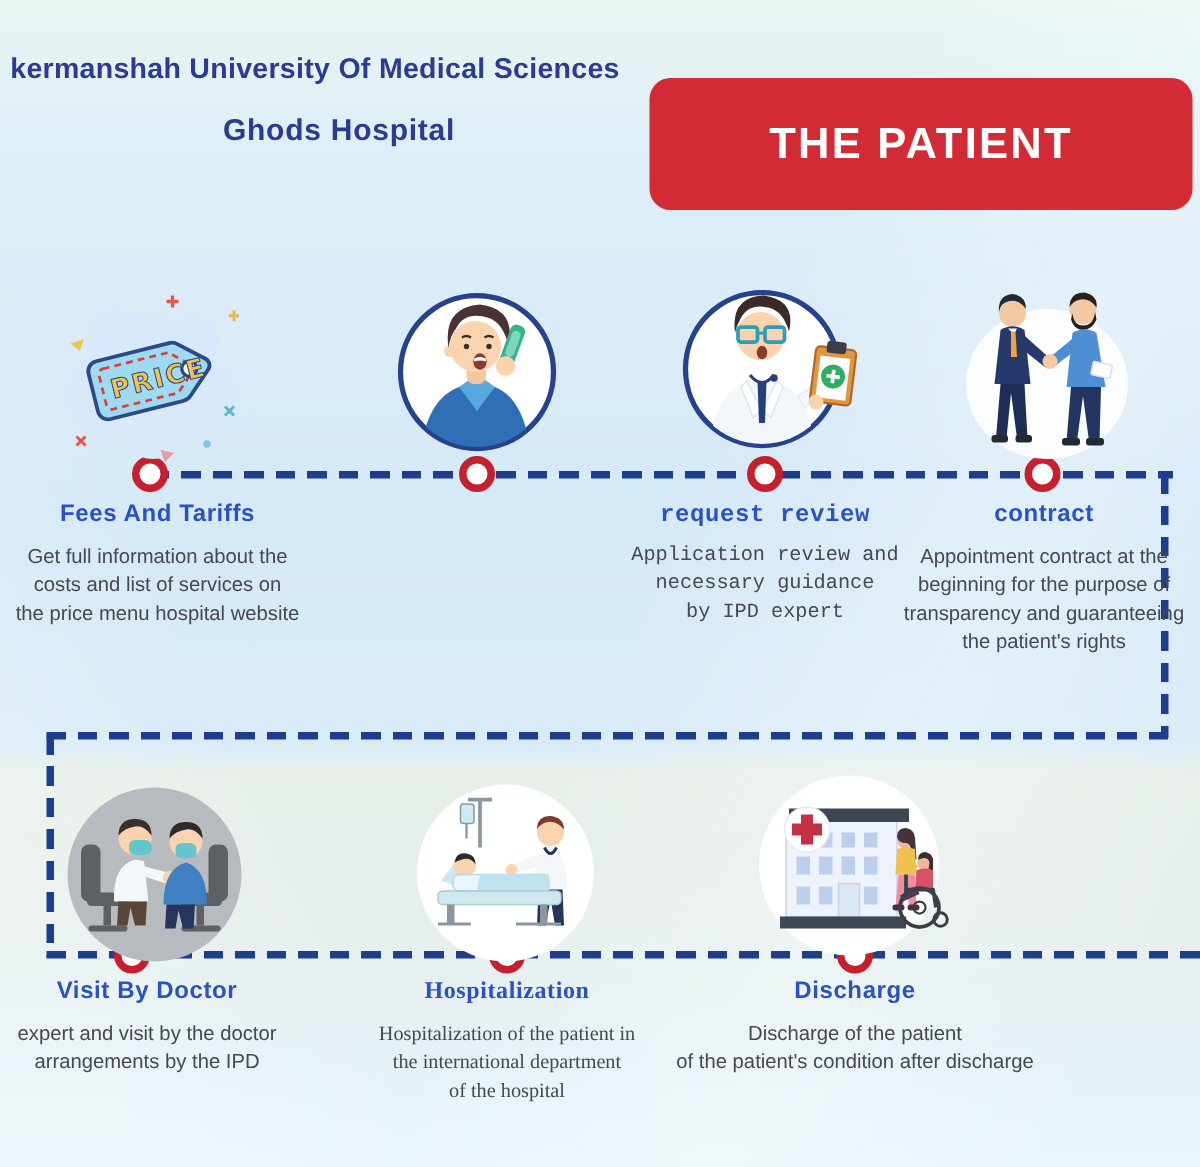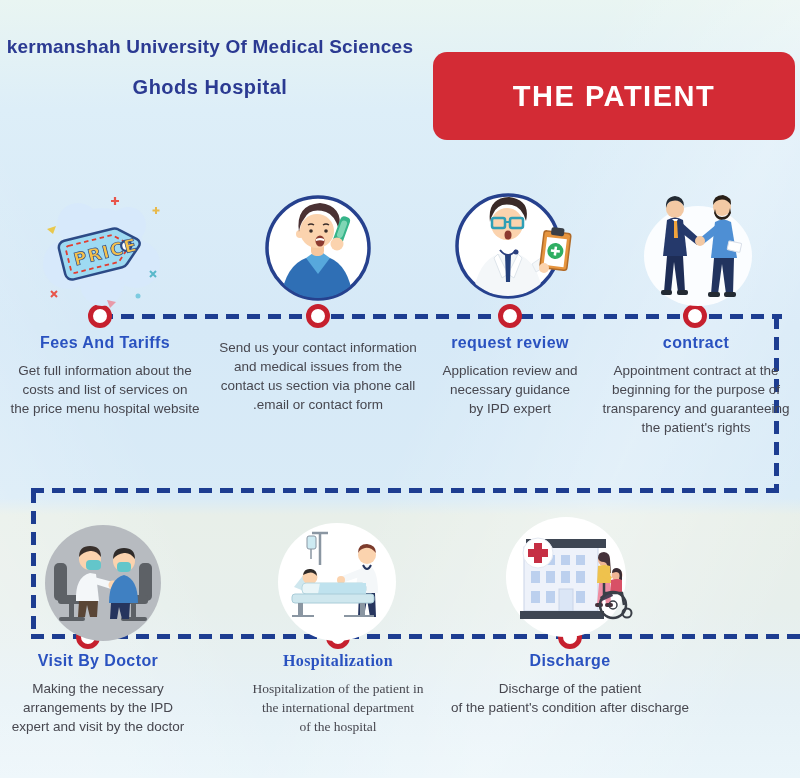--- a/index.html
+++ b/index.html
@@ -16,21 +16,21 @@
   .poster::before {
     content: "";
     position: absolute; inset: 0;
     background:
       linear-gradient(115deg, rgba(255,255,255,0) 52%, rgba(255,255,255,0.28) 72%, rgba(255,255,255,0) 92%),
       linear-gradient(65deg, rgba(255,255,255,0.22) 0%, rgba(255,255,255,0.22) 8%, rgba(255,255,255,0) 26%);
     pointer-events: none;
   }
   .uni-line1 { position: absolute; left: 0; top: 36px; width: 420px; text-align: center;
     font-size: 19px; font-weight: bold; color: #2b3a92; letter-spacing: 0.2px; }
-  .uni-line2 { position: absolute; left: 0; top: 76px; width: 420px; text-align: center;
+  .uni-line2 { position: absolute; left: 16px; top: 76px; width: 420px; text-align: center;
     font-size: 20px; font-weight: bold; color: #2b3a92; letter-spacing: 0.5px; }
   .banner {
     position: absolute; left: 433px; top: 52px; width: 362px; height: 88px;
     background: #d32b35; border-radius: 14px;
     display: flex; flex-direction: row; align-items: center; justify-content: center;
     color: #ffffff; font-weight: bold; font-size: 29px; letter-spacing: 1.5px;
     line-height: 1.25; text-align: center;
   }
   .tl { position: absolute; }
   .tl.h { height: 5px; background: repeating-linear-gradient(to right, #1d3d91 0 13px, transparent 13px 21px); }
@@ -47,21 +47,21 @@
     margin: 0 0 9px 0; font-size: 16px; font-weight: bold; color: #2a52c0;
     letter-spacing: 0.4px;
   }
   .step p { margin: 4px; }
   .step p span {
     display: block; font-size: 13.5px; line-height: 19px; color: #47474f;
     white-space: nowrap;
   }
   .step-1 { left: 0;   top: 334px; width: 210px; }
   .step-2 { left: 212px; top: 334px; width: 212px; }
-  .step-3 { left: 405px; top: 334px; width: 210px; }
+  .step-3 { left: 405px; top: 334px; width: 210px; font-family: Liberation Mono, monospace; }
   .step-4 { left: 580px; top: 334px; width: 232px; }
   .step-5 { left: 0;   top: 652px; width: 196px; }
   .step-6 { left: 226px; top: 652px; width: 224px; font-family: Liberation Serif, serif; }
   .step-7 { left: 420px; top: 652px; width: 300px; }
   .icon-1 { left: 38px;  top: 192px; width: 132px; height: 122px; }
   .icon-2 { left: 262px; top: 192px; width: 112px; height: 112px; }
   .icon-3 { left: 452px; top: 188px; width: 132px; height: 114px; }
   .icon-4 { left: 622px; top: 182px; width: 150px; height: 140px; }
   .icon-5 { left: 41px;  top: 521px; width: 124px; height: 124px; }
   .icon-6 { left: 274px; top: 519px; width: 126px; height: 126px; }
@@ -323,26 +323,20 @@
   <section class="step step-1">
     <h2>Fees And Tariffs</h2>
     <p>
       <span>Get full information about the</span>
       <span>costs and list of services on</span>
       <span>the price menu  hospital website</span>
     </p>
   </section>
 
   <section class="step step-2">
-    <p>
-      <span>Send us your contact information</span>
-      <span>and medical issues from the</span>
-      <span>contact us section via phone call</span>
-      <span>.email or contact form</span>
-    </p>
   </section>
 
   <section class="step step-3">
     <h2>request review</h2>
     <p>
       <span>Application review and</span>
       <span>necessary guidance</span>
       <span>by IPD expert</span>
     </p>
   </section>
@@ -353,23 +347,22 @@
       <span>Appointment contract at the</span>
       <span>beginning for the purpose of</span>
       <span>transparency and guaranteeing</span>
       <span>the patient's rights</span>
     </p>
   </section>
 
   <section class="step step-5">
     <h2>Visit By Doctor</h2>
     <p>
-      <span>Making the necessary</span>
+      <span>expert and visit by the doctor</span>
       <span>arrangements by the IPD</span>
-      <span>expert and visit by the doctor</span>
     </p>
   </section>
 
   <section class="step step-6">
     <h2>Hospitalization</h2>
     <p>
       <span>Hospitalization of the patient in</span>
       <span>the international department</span>
       <span>of the hospital</span>
     </p>

